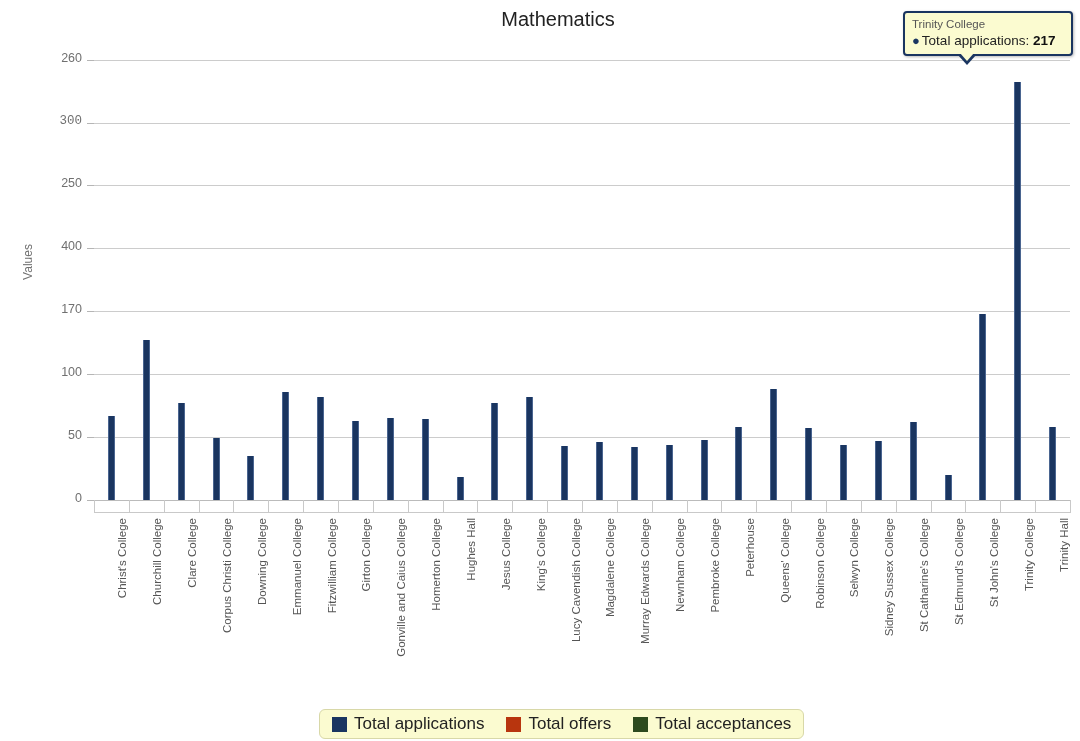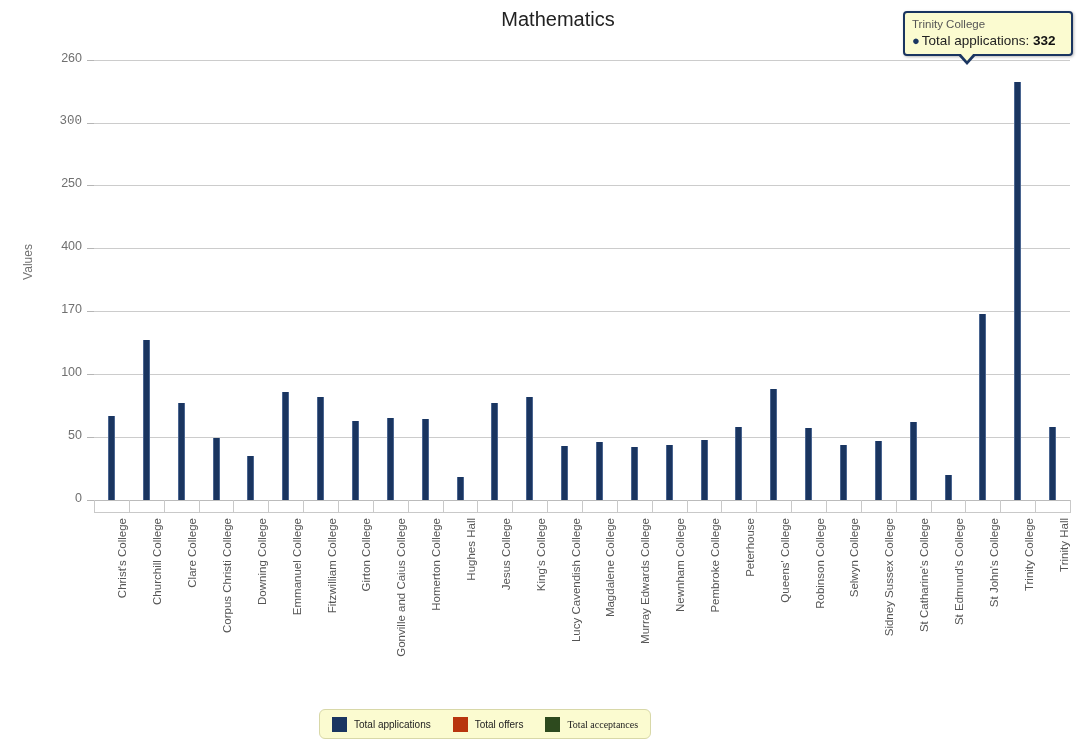--- a/index.html
+++ b/index.html
@@ -189,29 +189,29 @@
     align-items: center;
     padding: 0 12px;
     box-sizing: border-box;
     z-index: 20;
   }
   .legend-item {
     display: flex;
     align-items: center;
     margin-right: 22px;
   }
-  .legend-item:last-child { margin-right: 0; font-family: Liberation Serif, serif; }
+  .legend-item:last-child { margin-right: 0; }
   .legend-swatch {
     width: 15px;
     height: 15px;
     margin-right: 7px;
     flex: 0 0 auto;
   }
   .legend-label {
-    font-size: 10px;
+    font-size: 17px;
     color: #222222;
     white-space: nowrap;
   }
 
   
   #watermark {
     position: absolute;
     left: 628px;
     top: 681px;
     display: flex;
@@ -362,21 +362,21 @@
       <div class="x-label" style="left: 953px;">St Edmund's College</div>
       <div class="x-label" style="left: 987.857px;">St John's College</div>
       <div class="x-label" style="left: 1022.71px;">Trinity College</div>
       <div class="x-label" style="left: 1057.57px;">Trinity Hall</div>
     </div>
 
   <div id="tooltip">
     <div id="tooltip-title">Trinity College</div>
     <div id="tooltip-row">
       <span class="tooltip-dot">●</span><span>Total applications:</span>
-      <span id="tooltip-value">332</span>
+      <span id="tooltip-value">217</span>
     </div>
     <div id="tooltip-pointer-outer"></div>
     <div id="tooltip-pointer-inner"></div>
   </div>
 
   <div id="legend">
       <div class="legend-item">
         <span class="legend-swatch" style="background: rgb(26, 53, 96);"></span>
         <span class="legend-label">Total applications</span>
       </div>

